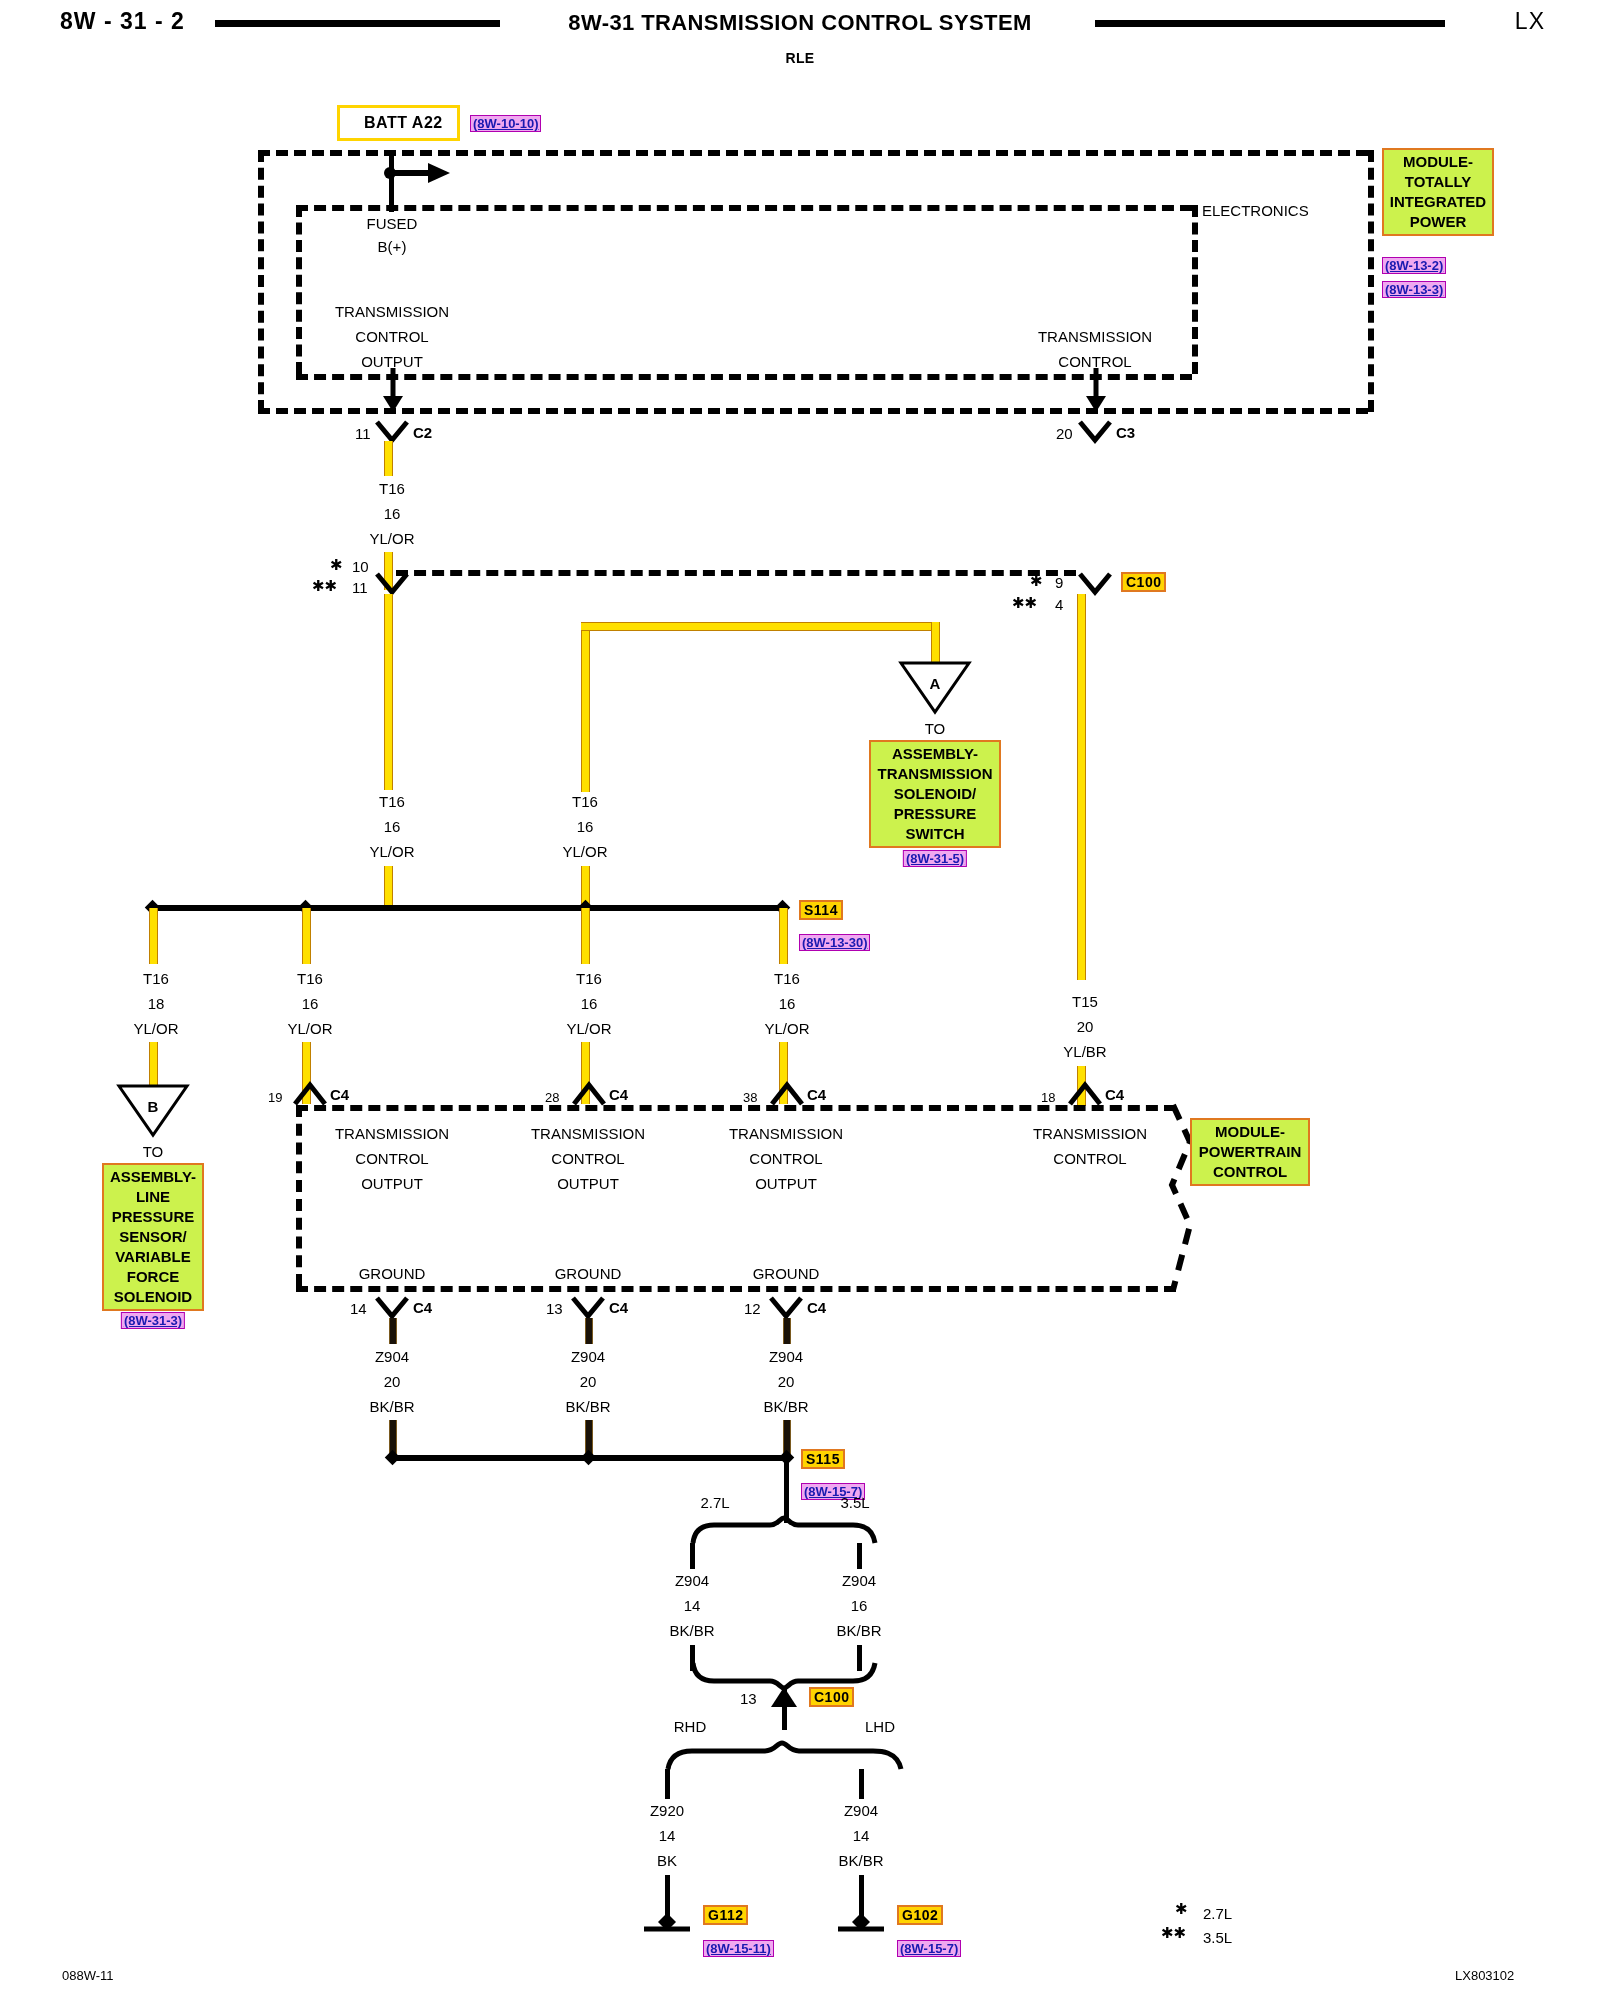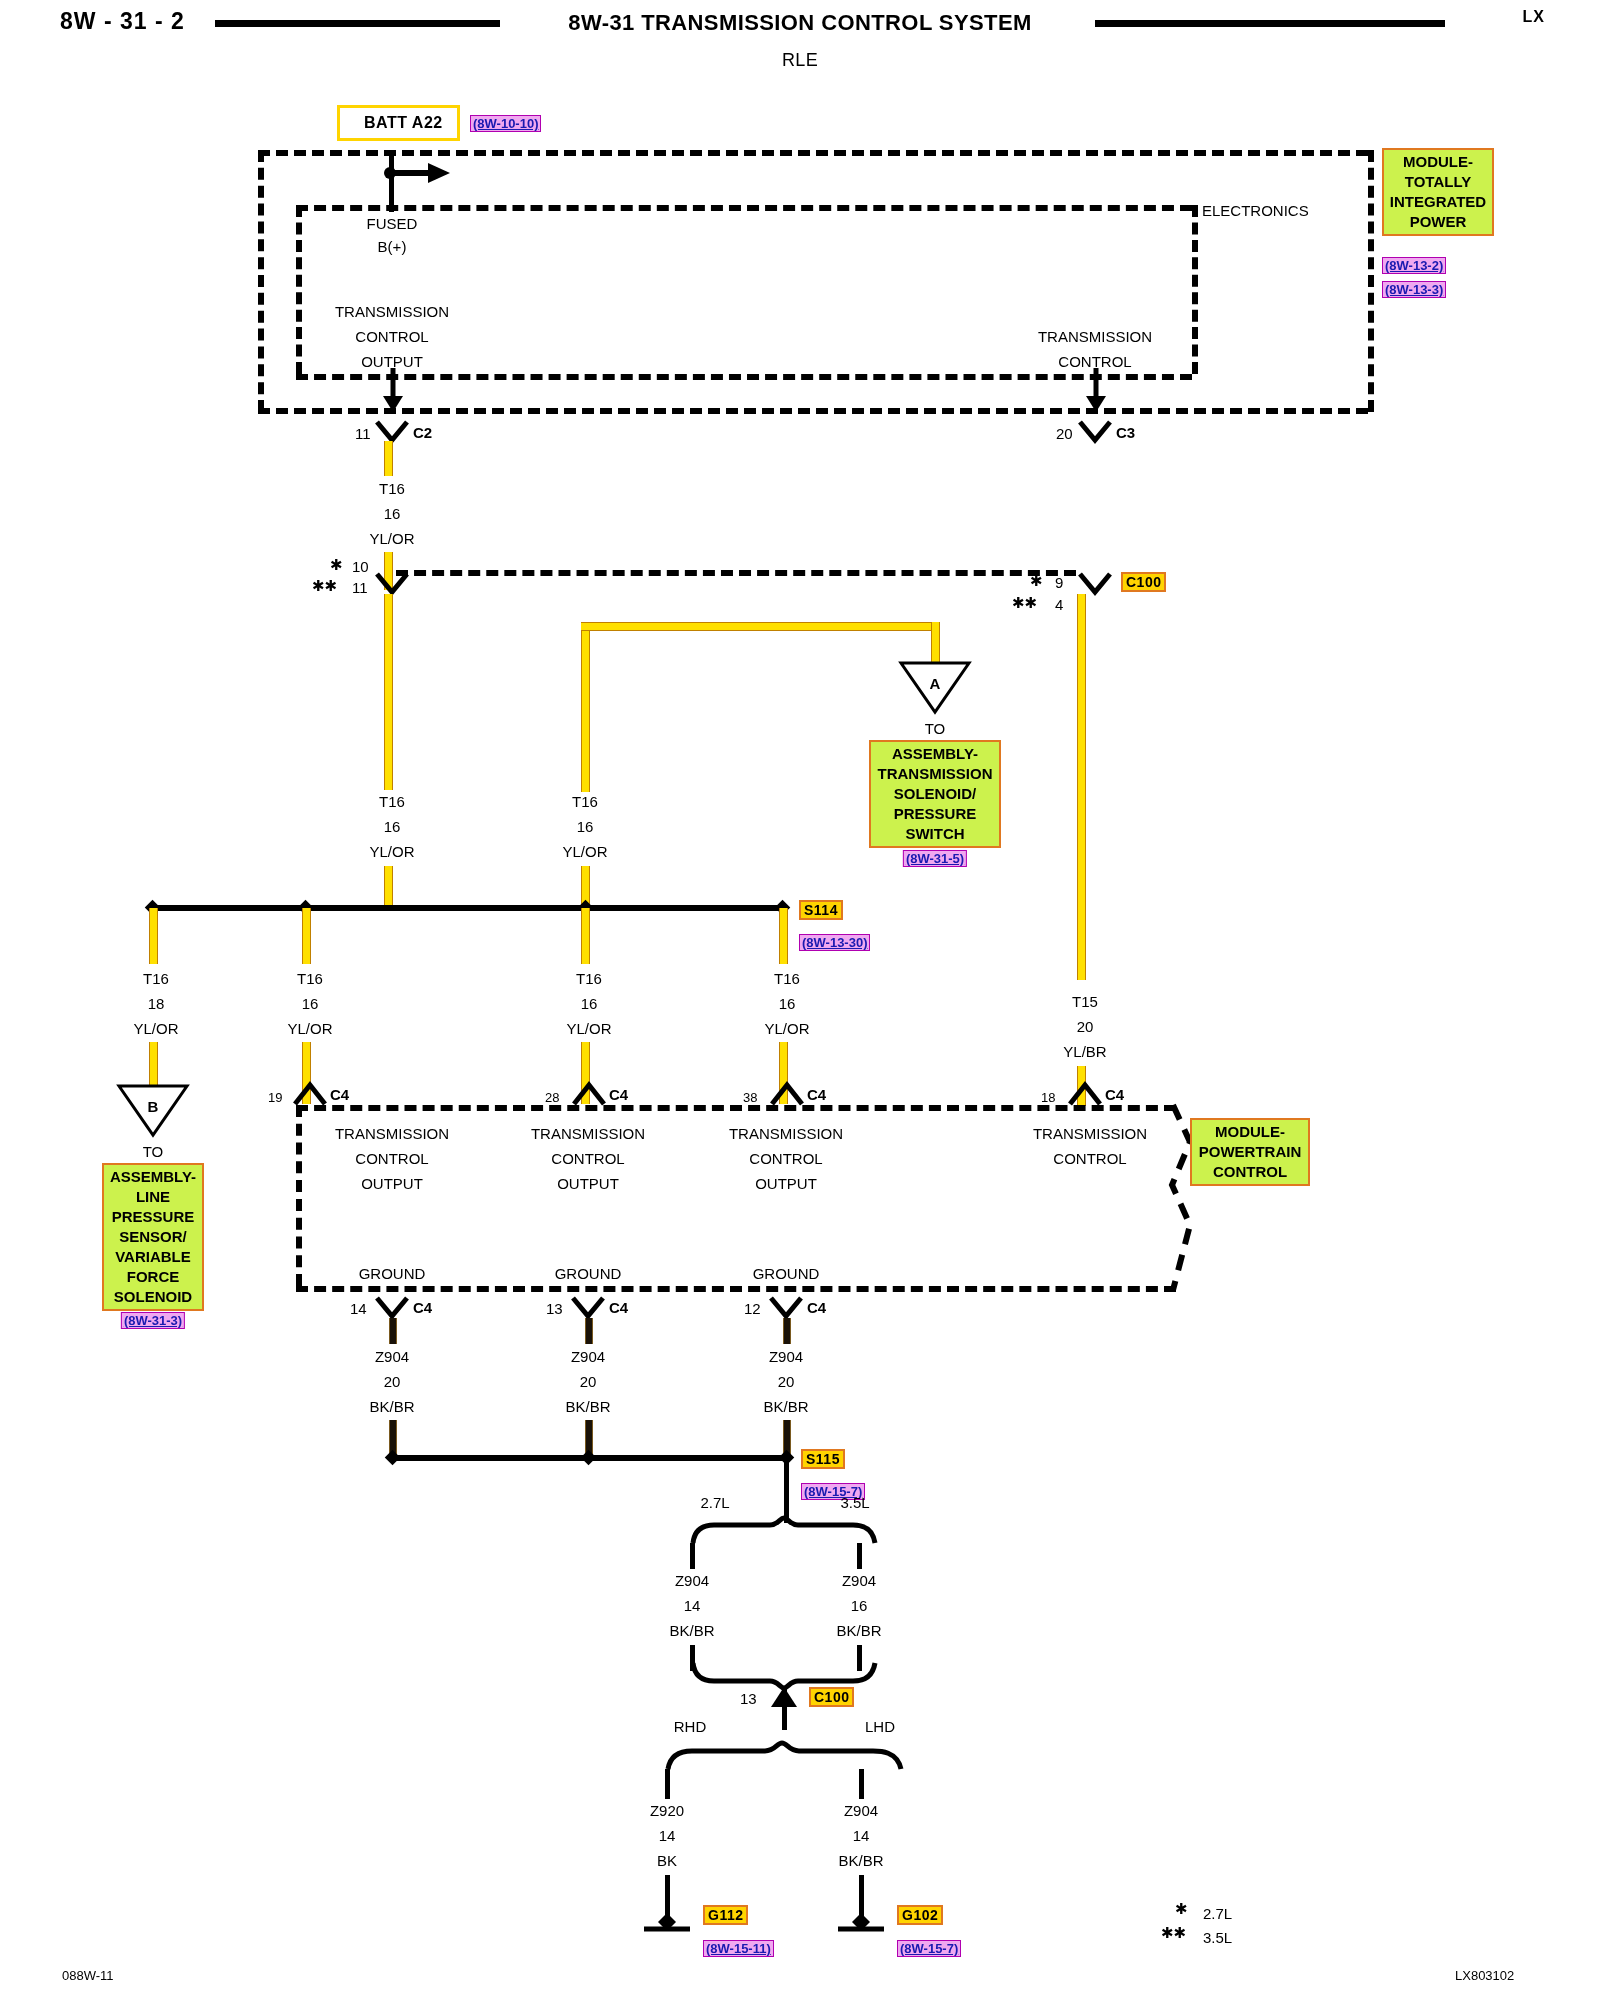--- a/index.html
+++ b/index.html
@@ -3,23 +3,23 @@
 <meta charset="utf-8">
 <style>
   html,body{margin:0;padding:0;background:#fff;}
   body{width:1600px;height:2000px;position:relative;
        font-family:"Liberation Sans","DejaVu Sans",sans-serif;color:#000;}
   .abs{position:absolute;}
   .ctr{transform:translateX(-50%);text-align:center;white-space:nowrap;}
 
   
   .hdr-left{left:60px;top:8px;font-size:23px;font-weight:bold;letter-spacing:1px;}
-  .hdr-right{right:55px;top:8px;font-size:16px;font-weight:bold;letter-spacing:1px;}
+  .hdr-right{right:55px;top:8px;font-size:23px;font-weight:normal;letter-spacing:1px;}
   .hdr-title{left:800px;top:10px;font-size:22px;font-weight:bold;letter-spacing:0.4px;}
-  .hdr-sub{left:800px;top:50px;font-size:18px;font-weight:normal;letter-spacing:0.4px;}
+  .hdr-sub{left:800px;top:50px;font-size:14px;font-weight:bold;letter-spacing:0.4px;}
   .hdr-rule{height:7px;background:#000;top:20px;}
 
   
   .t{font-size:15px;white-space:nowrap;}
   .t13{font-size:13px;white-space:nowrap;}
   .b{font-weight:bold;}
 
   
   .batt-box{border:3px solid #ffd400;background:#fff;padding:6px 14px;
             font-size:16px;font-weight:bold;letter-spacing:0.5px;}

